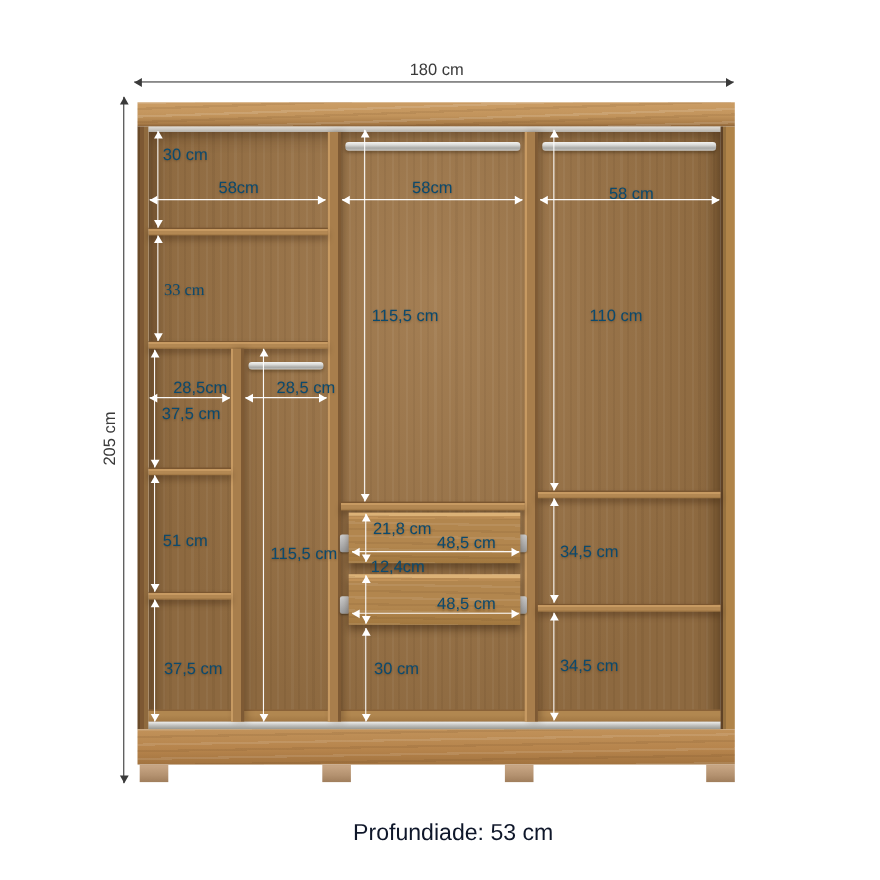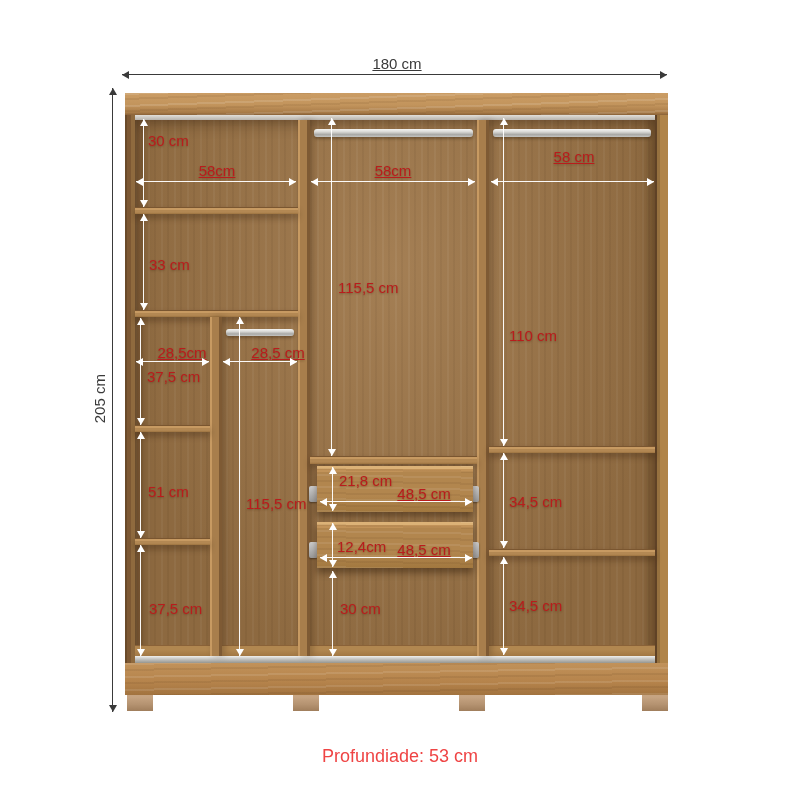--- a/index.html
+++ b/index.html
@@ -19,27 +19,27 @@
   .vdim::after{content:"";position:absolute;bottom:0;left:-4px;width:0;height:0;
     border:4px solid transparent;border-top:7px solid #fff;border-bottom:none;}
   .hdim.dark{border-top-color:#3a3a3a;}
   .hdim.dark::before{border-right-color:#3a3a3a;}
   .hdim.dark::after{border-left-color:#3a3a3a;}
   .vdim.dark{border-left-color:#3a3a3a;}
   .vdim.dark::before{border-bottom-color:#3a3a3a;}
   .vdim.dark::after{border-top-color:#3a3a3a;}
 
   
-  .lbl{position:absolute;font-size:15px;line-height:1.15;color:#b91c1c;white-space:nowrap;
+  .lbl{position:absolute;font-size:15px;line-height:1.15;color:#0c4a6e;white-space:nowrap;
        text-shadow:0 1px 2px rgba(70,45,18,.4);}
-  .lbl.center{transform:translateX(-50%);text-decoration:underline;}
+  .lbl.center{transform:translateX(-50%);}
   .lbl.dark{color:#3a3a3a;text-shadow:none;}
   .lbl.rot{transform:rotate(-90deg);text-align:center;}
-  .caption{position:absolute;font-size:18px;color:#ef4444;white-space:nowrap;
-           transform:translateX(-50%);}
+  .caption{position:absolute;font-size:21px;color:#0f172a;white-space:nowrap;
+           transform:translateX(-50%);margin-left:12px;}
 
   
   .wood-top{background:
       repeating-linear-gradient(178deg, rgba(255,255,255,.12) 0 2px, rgba(0,0,0,0) 2px 5px, rgba(90,55,20,.10) 5px 7px, rgba(0,0,0,0) 7px 12px),
       linear-gradient(180deg,#cb9d65 0%,#c2945c 55%,#a97c48 88%,#8a6238 100%);}
   .back{background:
       radial-gradient(ellipse at 50% 28%, rgba(255,255,255,.07), rgba(0,0,0,.10) 75%),
       repeating-linear-gradient(90deg, rgba(255,255,255,.05) 0 2px, rgba(0,0,0,0) 2px 6px, rgba(60,35,12,.07) 6px 8px, rgba(0,0,0,0) 8px 13px),
       #9d7547;
       box-shadow:inset 0 10px 14px rgba(45,25,8,.32), inset 0 -6px 10px rgba(45,25,8,.16),
@@ -113,27 +113,27 @@
   <div class="abs plinth" style="left:125px;top:663px;width:543px;height:32px;"></div>
   <div class="abs foot" style="left:127px;top:695px;width:26px;height:16px;"></div>
   <div class="abs foot" style="left:293px;top:695px;width:26px;height:16px;"></div>
   <div class="abs foot" style="left:459px;top:695px;width:26px;height:16px;"></div>
   <div class="abs foot" style="left:642px;top:695px;width:26px;height:16px;"></div>
 
   <div class="lbl center" style="left:217px;top:162px;">58cm</div>
   <div class="hdim" style="left:136px;top:181px;width:160px;"></div>
   <div class="lbl center" style="left:393px;top:162px;">58cm</div>
   <div class="hdim" style="left:311px;top:181px;width:164px;"></div>
-  <div class="lbl center" style="left:574px;top:148px;">58 cm</div>
+  <div class="lbl center" style="left:574px;top:168px;">58 cm</div>
   <div class="hdim" style="left:491px;top:181px;width:163px;"></div>
 
   <div class="lbl" style="left:148px;top:132px;">30 cm</div>
   <div class="vdim" style="left:143px;top:119px;height:88px;"></div>
 
-  <div class="lbl" style="left:149px;top:256px;">33 cm</div>
+  <div class="lbl" style="left:149px;top:256px;font-family:Liberation Serif, serif;">33 cm</div>
   <div class="vdim" style="left:143px;top:214px;height:96px;"></div>
 
   <div class="lbl center" style="left:182px;top:344px;">28,5cm</div>
   <div class="hdim" style="left:136px;top:361px;width:73px;"></div>
   <div class="lbl center" style="left:278px;top:344px;">28,5 cm</div>
   <div class="hdim" style="left:223px;top:361px;width:74px;"></div>
 
   <div class="lbl" style="left:147px;top:368px;">37,5 cm</div>
   <div class="vdim" style="left:140px;top:318px;height:107px;"></div>
   <div class="lbl" style="left:148px;top:483px;">51 cm</div>
@@ -145,29 +145,29 @@
   <div class="vdim" style="left:239px;top:317px;height:339px;"></div>
 
   <div class="lbl" style="left:338px;top:279px;">115,5 cm</div>
   <div class="vdim" style="left:331px;top:118px;height:338px;"></div>
 
   <div class="lbl" style="left:339px;top:472px;">21,8 cm</div>
   <div class="vdim" style="left:332px;top:467px;height:44px;"></div>
   <div class="lbl center" style="left:424px;top:485px;">48,5 cm</div>
   <div class="hdim" style="left:320px;top:501px;width:152px;"></div>
 
-  <div class="lbl" style="left:337px;top:538px;text-align:right;">12,4cm</div>
+  <div class="lbl" style="left:337px;top:507px;text-align:right;">12,4cm</div>
   <div class="vdim" style="left:332px;top:523px;height:44px;"></div>
   <div class="lbl center" style="left:424px;top:541px;">48,5 cm</div>
   <div class="hdim" style="left:320px;top:557px;width:152px;"></div>
 
   <div class="lbl" style="left:340px;top:600px;">30 cm</div>
   <div class="vdim" style="left:332px;top:571px;height:85px;"></div>
 
-  <div class="lbl" style="left:509px;top:279px;margin-top:48px;">110 cm</div>
+  <div class="lbl" style="left:536px;top:279px;">110 cm</div>
   <div class="vdim" style="left:503px;top:118px;height:328px;"></div>
 
   <div class="lbl" style="left:509px;top:493px;">34,5 cm</div>
   <div class="vdim" style="left:503px;top:453px;height:95px;"></div>
   <div class="lbl" style="left:509px;top:597px;">34,5 cm</div>
   <div class="vdim" style="left:503px;top:557px;height:98px;"></div>
 
   <div class="caption" style="left:400px;top:746px;">Profundiade: 53 cm</div>
 
 </div>

